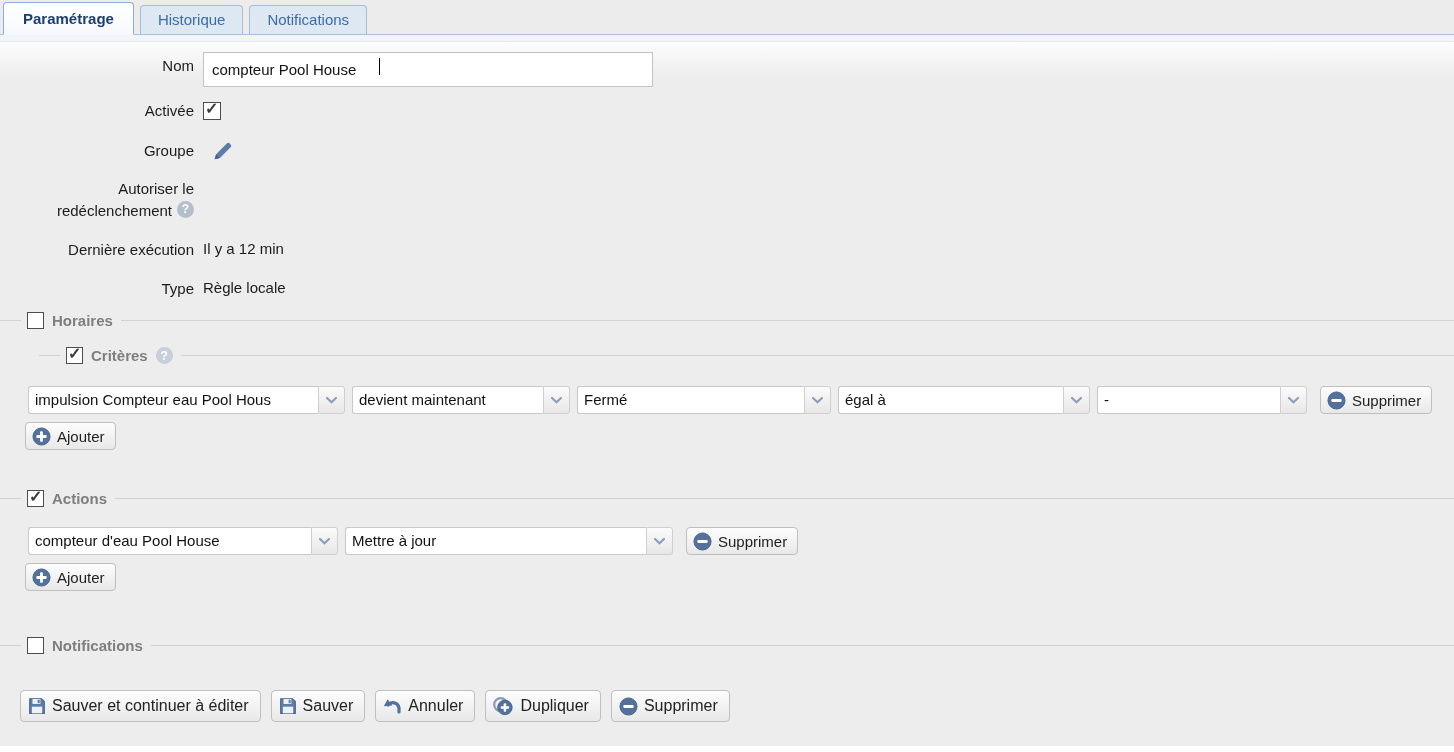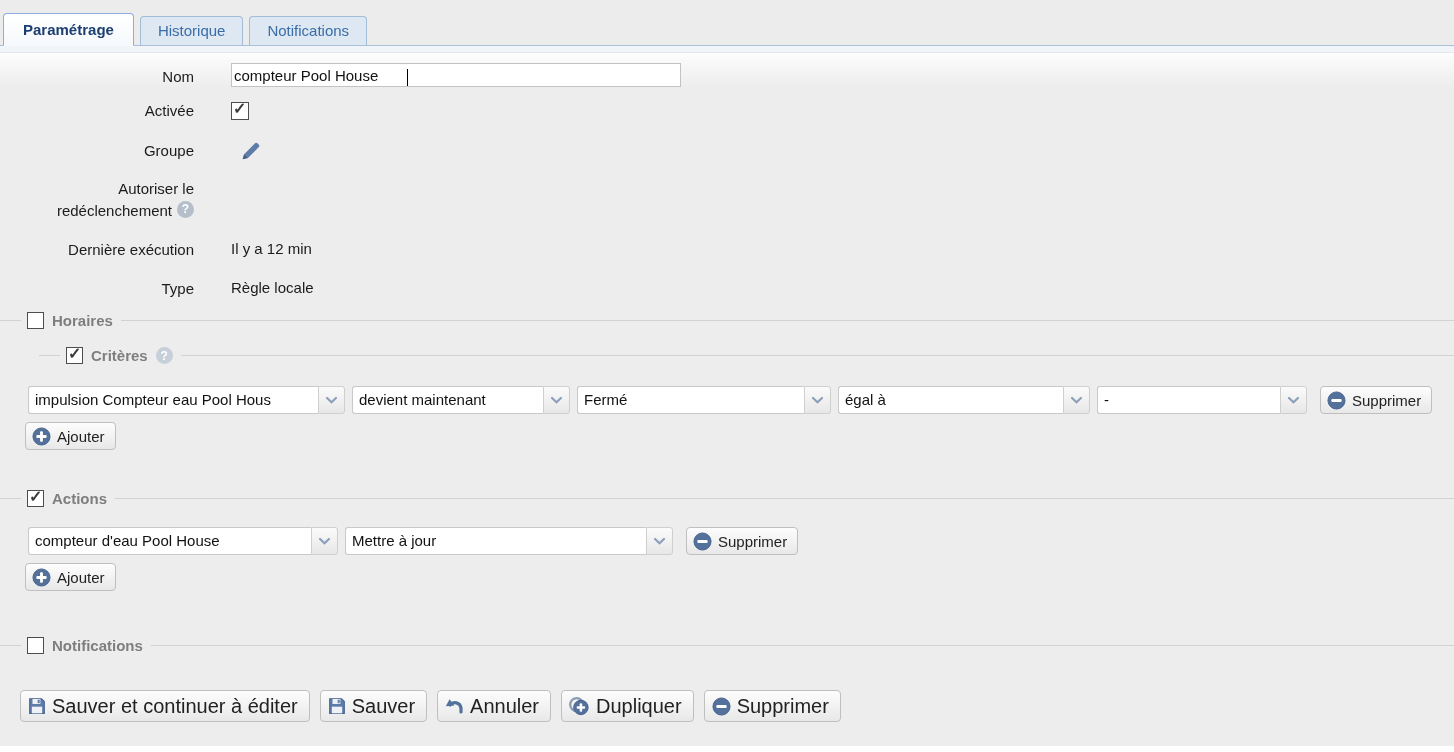--- a/index.html
+++ b/index.html
@@ -11,21 +11,21 @@
     background: #ededed;
     position: relative;
     overflow: hidden;
   }
   
   .tabbar {
     display:flex; align-items:flex-end; gap:6px;
     padding:3px 0 0 3px;
     border-bottom:1px solid #a9c0da;
     background:#ececec;
-    height:46px;
+    height:35px;
   }
   .tab {
     padding:5px 17px 6px;
     background:#dde8f3;
     border:1px solid #a3bcd8;
     border-bottom:none;
     border-radius:4px 4px 0 0;
     color:#3a6ca8;
     cursor:default;
     white-space:nowrap;
@@ -39,34 +39,34 @@
     border-color:#8face0;
     border-bottom:1px solid #f6f9fc;
   }
   .tab-strip { height:7px; background:#f1f5fa; border-bottom:1px solid #e3e8ee; }
   
   .content {
     background:linear-gradient(180deg,#fdfdfd 0,#ededed 34px);
     padding-top:10px;
     height:703px;
   }
-  .frow { display:flex; align-items:flex-start; margin-bottom:12px;gap:28px; }
+  .frow { display:flex; align-items:flex-start; margin-bottom:12px; }
   .flabel {
     width:203px; text-align:right; padding-right:9px; padding-top:4px;
     flex:none; line-height:19px;
   }
   .fvalue-text { padding-top:4px; }
   
   .tinput {
-    width:450px; height:24px;
+    width:450px; height:35px;
     border:1px solid #c3c3c3;
     background:#fff;
     font-family:"Liberation Sans",sans-serif;
     font-size:15px;
-    padding:0 2px;
+    padding:0 8px;
     color:#111;
     position:relative;
   }
   .input-wrap { position:relative; display:inline-block; }
   .caret {
     position:absolute; left:176px; top:6px; width:1px; height:17px;
     background:#000;
   }
   
   .cb {
@@ -138,21 +138,21 @@
   }
   .btn.small { height:28px; font-size:15px; padding:2px 10px 2px 6px; }
   .btn .ic { display:inline-flex; flex:none; }
   
   .crit-row { display:flex; gap:7px; margin:22px 0 8px 28px; }
   .act-row  { display:flex; gap:7px; margin:20px 0 8px 28px; }
   .add-row  { margin-left:25px; }
   .footer {
     display:flex; gap:10px; margin:36px 0 0 20px;
   }
-  .footer .btn { height:32px; font-size:20px; }
+  .footer .btn { height:32px; font-size:16px; }
   .pencil { margin-left:9px; margin-top:3px; display:inline-flex; }
   .bottom-strip {
     position:absolute; left:0; bottom:0; width:100%; height:6px; background:#fff;
   }
   .sec-gap-1 { margin-top:14px; }
   .sec-gap-2 { margin-top:18px;padding-left:39px; }
   .sec-gap-3 { margin-top:40px; }
   .sec-gap-4 { margin-top:46px; }
 </style>
 </head>

